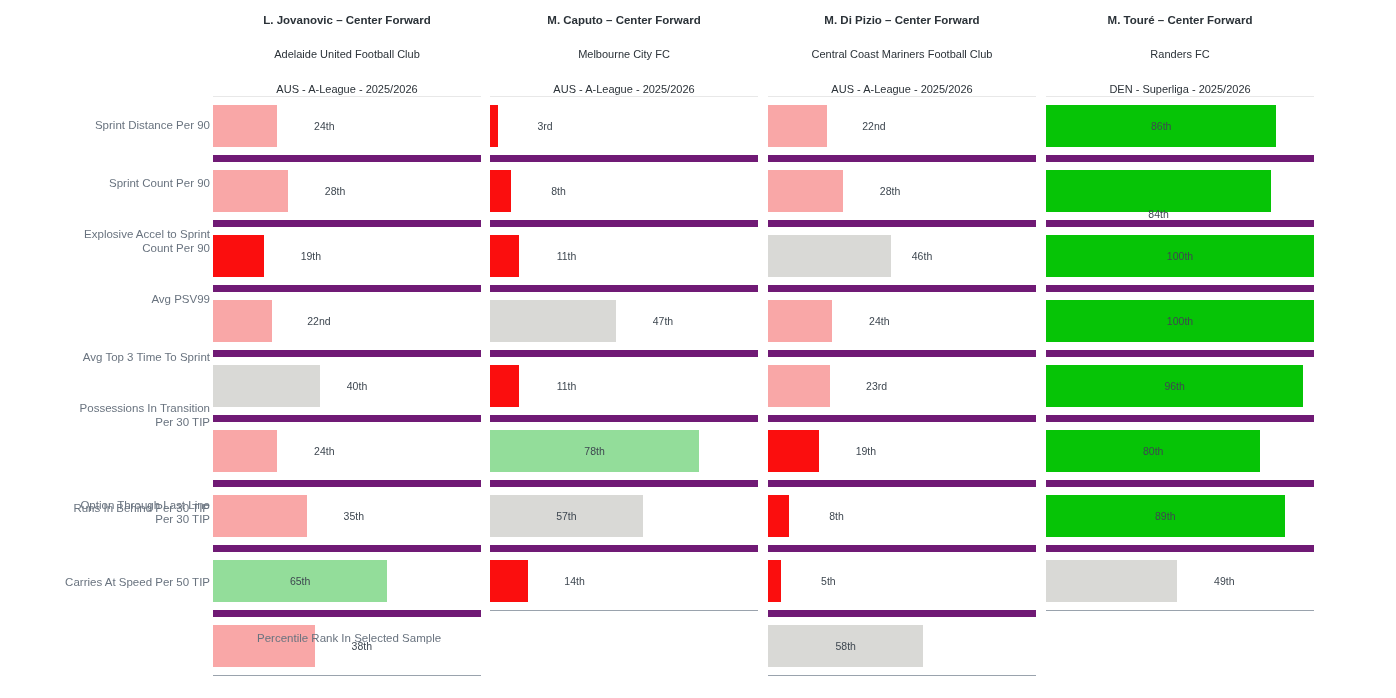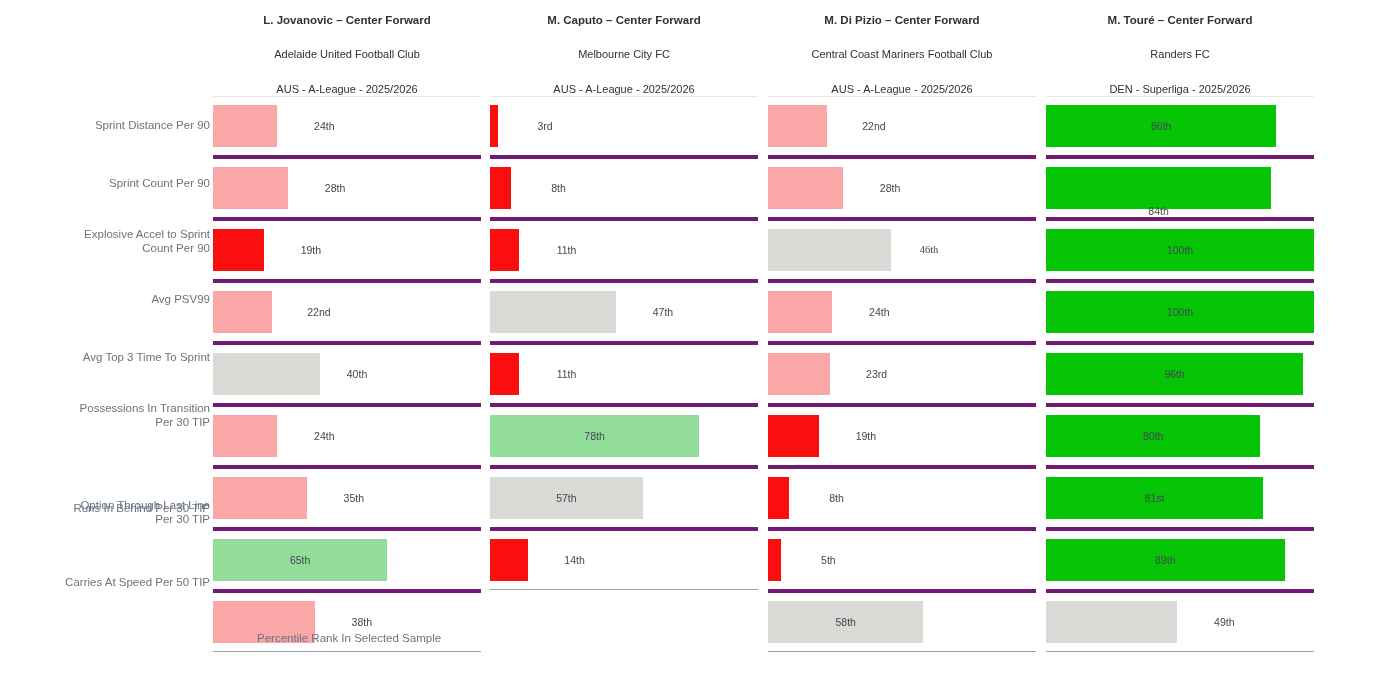--- a/index.html
+++ b/index.html
@@ -62,21 +62,21 @@
   .panel-header .p-comp {
     font-size: 11px;
     color: #2b3238;
     display: block;
     margin-top: 20px;
   }
 
   .row {
     position: relative;
     height: 58px;
-    border-bottom: 4px solid #701a75;
+    border-bottom: 7px solid #701a75;
   }
   .row:last-child {
     border-bottom: 1px solid #9aa3ad;
   }
   .row.first {
     border-top: 1px solid #e8e8e8;
   }
 
   .bar-wrap {
     position: absolute;
@@ -257,21 +257,21 @@
           </div>
           <div class="row">
             <div class="bar-wrap">
               <div class="bar" style="width: 75.04px; background: rgb(249, 167, 167);"></div>
               <div class="bar-value" style="left: 99.04px;">28th</div>
             </div>
           </div>
           <div class="row">
             <div class="bar-wrap">
               <div class="bar" style="width: 123.28px; background: rgb(217, 217, 214);"></div>
-              <div class="bar-value" style="left: 138px; font-family: Liberation Serif, serif;">46th</div>
+              <div class="bar-value" style="left: 131px;">46th</div>
             </div>
           </div>
           <div class="row">
             <div class="bar-wrap">
               <div class="bar" style="width: 64.32px; background: rgb(249, 167, 167);"></div>
               <div class="bar-value" style="left: 88.32px;">24th</div>
             </div>
           </div>
           <div class="row">
             <div class="bar-wrap">
@@ -341,26 +341,20 @@
             </div>
           </div>
           <div class="row">
             <div class="bar-wrap">
               <div class="bar" style="width: 214.4px; background: rgb(6, 196, 6);"></div>
               <div class="bar-value" style="left: 84.2px;">80th</div>
             </div>
           </div>
           <div class="row">
             <div class="bar-wrap">
-              <div class="bar" style="width: 217.08px; background: rgb(6, 196, 6);"></div>
-              <div class="bar-value" style="left: 85.54px;">81st</div>
-            </div>
-          </div>
-          <div class="row">
-            <div class="bar-wrap">
               <div class="bar" style="width: 238.52px; background: rgb(6, 196, 6);"></div>
               <div class="bar-value" style="left: 96.26px;">89th</div>
             </div>
           </div>
           <div class="row">
             <div class="bar-wrap">
               <div class="bar" style="width: 131.32px; background: rgb(217, 217, 214);"></div>
               <div class="bar-value" style="left: 155.32px;">49th</div>
             </div>
           </div>

